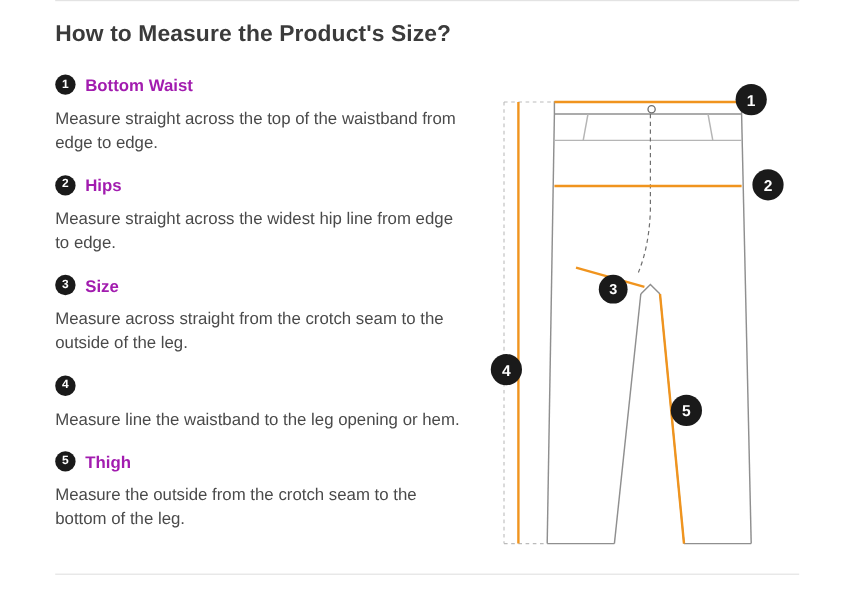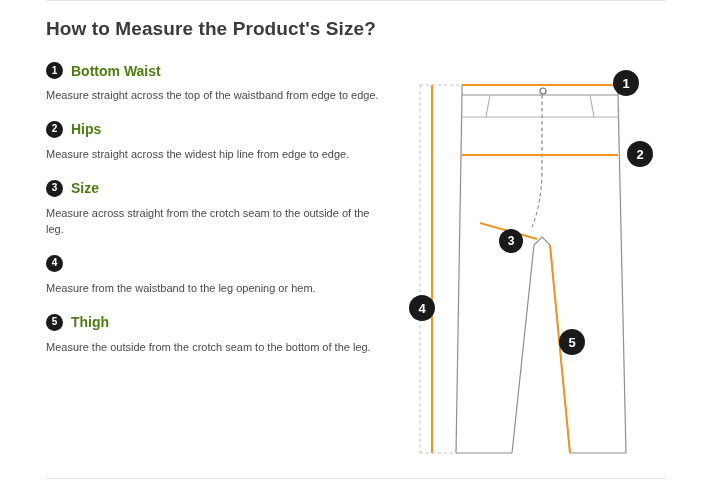--- a/index.html
+++ b/index.html
@@ -70,24 +70,24 @@
     display: flex;
     align-items: center;
     justify-content: center;
     flex: none;
     line-height: 1;
   }
   .step-title {
     margin-left: 8px;
     font-size: 14px;
     font-weight: bold;
-    color: #4d7c0f;
+    color: #a21caf;
   }
   .step-desc {
-    font-size: 11px;
+    font-size: 14px;
     line-height: 1.45;
     color: #4a4a4a;
     max-width: 340px;
   }
   .figure {
     position: absolute;
     left: 400px;
     top: 55px;
     width: 290px;
     height: 410px;
@@ -149,21 +149,21 @@
         <div class="badge">3</div>
         <div class="step-title">Size</div>
       </div>
       <div class="step-desc">Measure across straight from the crotch seam to the outside of the leg.</div>
     </div>
 
     <div class="step">
       <div class="step-head">
         <div class="badge">4</div>
       </div>
-      <div class="step-desc">Measure from the waistband to the leg opening or hem.</div>
+      <div class="step-desc">Measure line the waistband to the leg opening or hem.</div>
     </div>
 
     <div class="step">
       <div class="step-head">
         <div class="badge">5</div>
         <div class="step-title">Thigh</div>
       </div>
       <div class="step-desc">Measure the outside from the crotch seam to the bottom of the leg.</div>
     </div>
 

